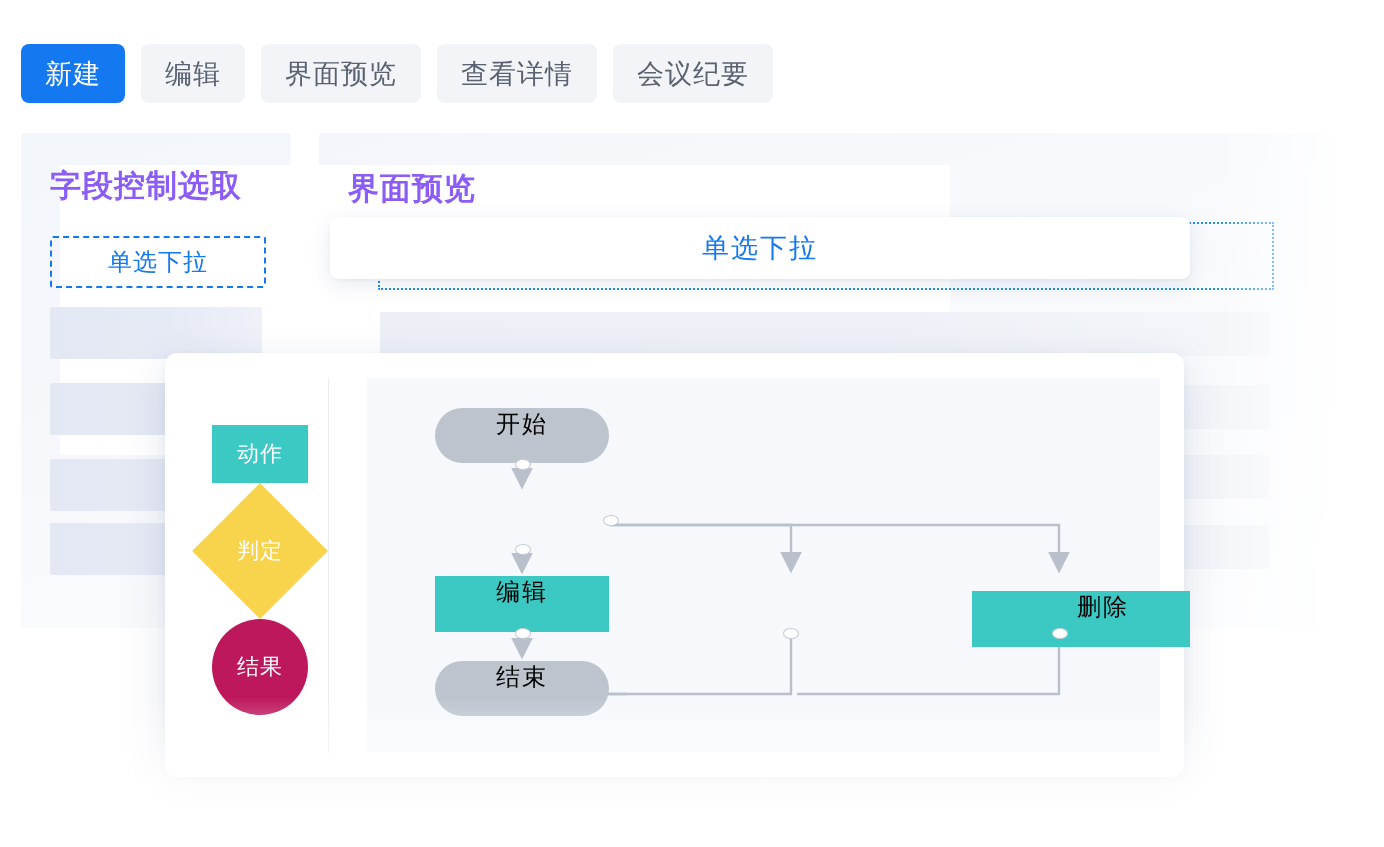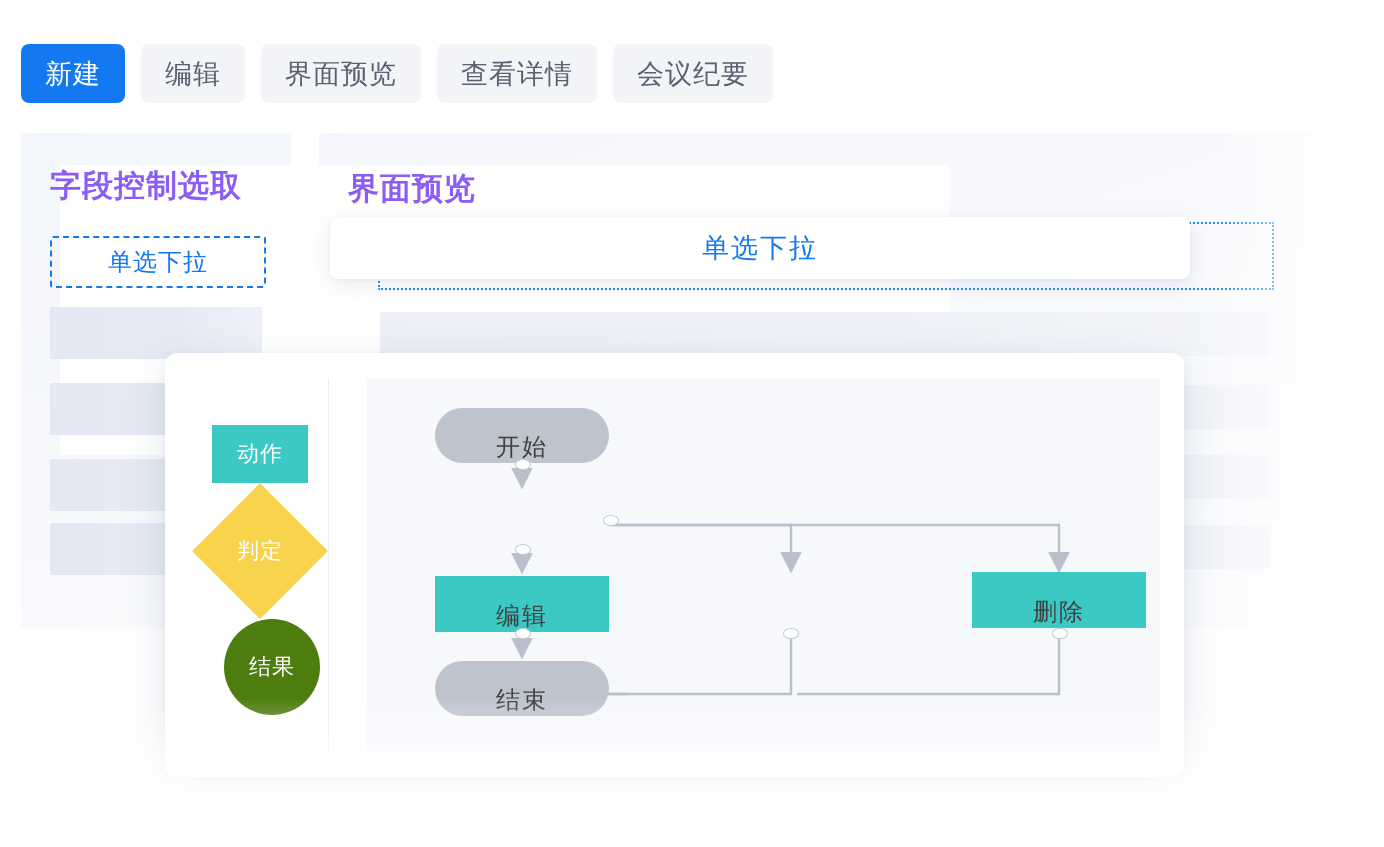--- a/index.html
+++ b/index.html
@@ -94,31 +94,31 @@
     position:absolute;left:0;display:flex;align-items:center;justify-content:center;
     color:#ffffff;font-size:22px;letter-spacing:1px;
   }
   .pal-rect{top:22px;left:24px;width:96px;height:58px;background:#3cc9c4;}
   .pal-diamond{
     top:100px;left:24px;width:96px;height:96px;background:#f8d44c;
     transform:rotate(45deg);
   }
   .pal-diamond span{transform:rotate(-45deg);display:block;}
   .pal-circle{
-    top:216px;left:36px;width:96px;height:96px;background:#4d7c0f;border-radius:50%;align-items:center;
+    top:216px;left:24px;width:96px;height:96px;background:#be185d;border-radius:50%;align-items:center;
   }
 
   
   .canvas{
     position:absolute;left:202px;top:25px;width:793px;height:374px;
     background:#f6f8fc;
   }
   .node{
-    position:absolute;display:flex;align-items:flex-end;justify-content:center;
-    color:#404040;font-size:24px;letter-spacing:2px;z-index:3;
+    position:absolute;display:flex;align-items:flex-start;justify-content:center;
+    color:#000000;font-size:24px;letter-spacing:2px;z-index:3;
   }
   .node.teal{background:#3cc9c4;}
   .node.gray{background:#bdc4ce;border-radius:28px;}
 
   .port{
     position:absolute;width:14px;height:9px;background:#ffffff;
     border:1.5px solid #c3c9d3;border-radius:50%;z-index:6;
   }
   svg.wires{position:absolute;left:0;top:0;width:793px;height:374px;z-index:2;}
 
@@ -229,21 +229,21 @@
       <div class="port" style="left:236px;top:137px;"></div>
       <div class="port" style="left:148px;top:166px;"></div>
 
       <div class="node teal" style="left:68px;top:198px;width:174px;height:56px;">
         <span>编辑</span>
       </div>
       <div class="port" style="left:148px;top:250px;"></div>
 
       <div class="port" style="left:416px;top:250px;"></div>
 
-      <div class="node teal" style="left:605px;top:194px;width:174px;height:56px;">
+      <div class="node teal" style="left:605px;top:213px;width:174px;height:56px;padding-left:44px;">
         <span>删除</span>
       </div>
       <div class="port" style="left:685px;top:250px;"></div>
 
       <div class="node gray" style="left:68px;top:283px;width:174px;height:55px;">
         <span>结束</span>
       </div>
 
     </div>
   </div>

